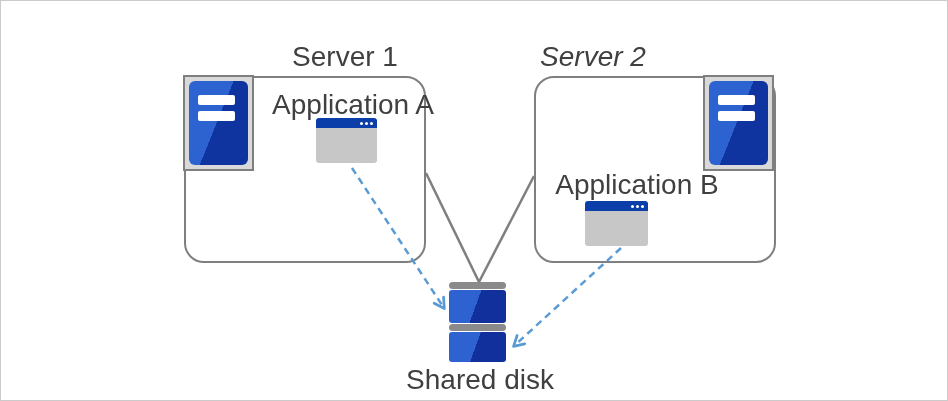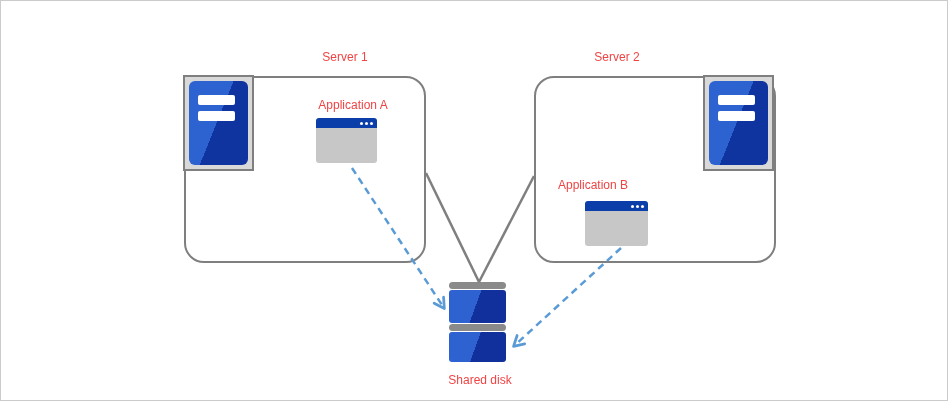--- a/index.html
+++ b/index.html
@@ -10,23 +10,23 @@
     width: 948px;
     height: 401px;
     background: #ffffff;
     border: 1px solid #cbcbcb;
     overflow: hidden;
   }
 
   .lbl {
     position: absolute;
     transform: translateX(-50%);
-    font-size: 12px;
+    font-size: 28px;
     line-height: 24px;
-    color: #ef4444;
+    color: #404040;
     white-space: nowrap;
   }
 
   .server-box {
     position: absolute;
     border: 2px solid #7f7f7f;
     border-radius: 20px;
     background: transparent;
   }
   .box-s1 { left: 183px; top: 75px; width: 242px; height: 187px; }
@@ -113,21 +113,21 @@
     pointer-events: none;
     z-index: 10;
   }
 </style>
 </head>
 <body>
 
 <div class="canvas">
 
   <div class="lbl" style="left:344px; top:44px;">Server 1</div>
-  <div class="lbl" style="left:616px; top:44px;">Server 2</div>
+  <div class="lbl" style="left:592px; top:44px;font-style:italic;">Server 2</div>
 
   <div class="server-box box-s1"></div>
   <div class="server-box box-s2"></div>
 
   <div class="server-icon sicon-1">
     <div class="tower">
       <div class="bay bay1"></div>
       <div class="bay bay2"></div>
     </div>
   </div>
@@ -141,21 +141,21 @@
   <div class="lbl" style="left:352px; top:92px;">Application A</div>
   <div class="window-icon win-a">
     <div class="window-titlebar">
       <span class="dot"></span>
       <span class="dot"></span>
       <span class="dot"></span>
     </div>
     <div class="window-body"></div>
   </div>
 
-  <div class="lbl" style="left:592px; top:172px;">Application B</div>
+  <div class="lbl" style="left:636px; top:172px;">Application B</div>
   <div class="window-icon win-b">
     <div class="window-titlebar">
       <span class="dot"></span>
       <span class="dot"></span>
       <span class="dot"></span>
     </div>
     <div class="window-body"></div>
   </div>
 
   <div class="disk">

